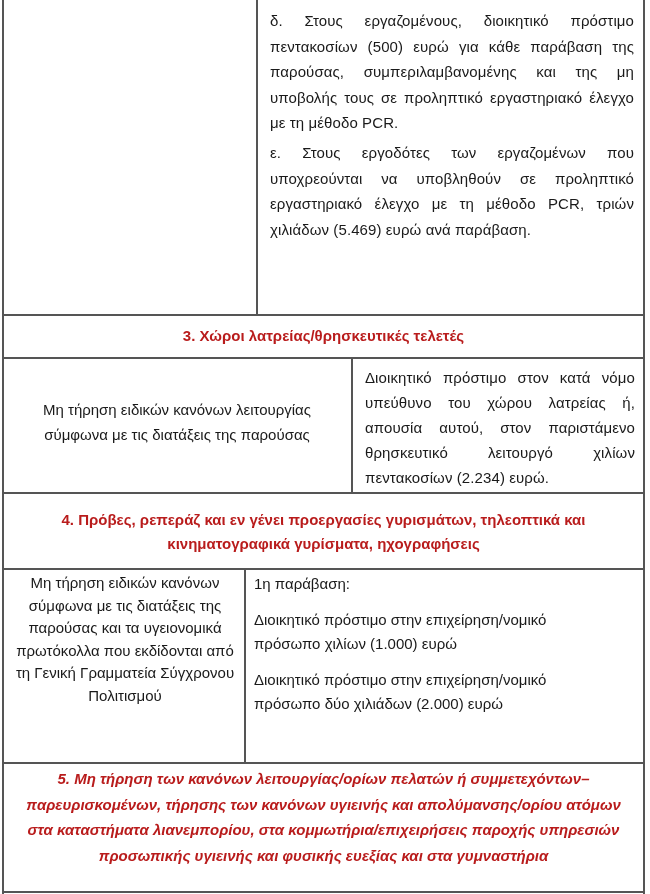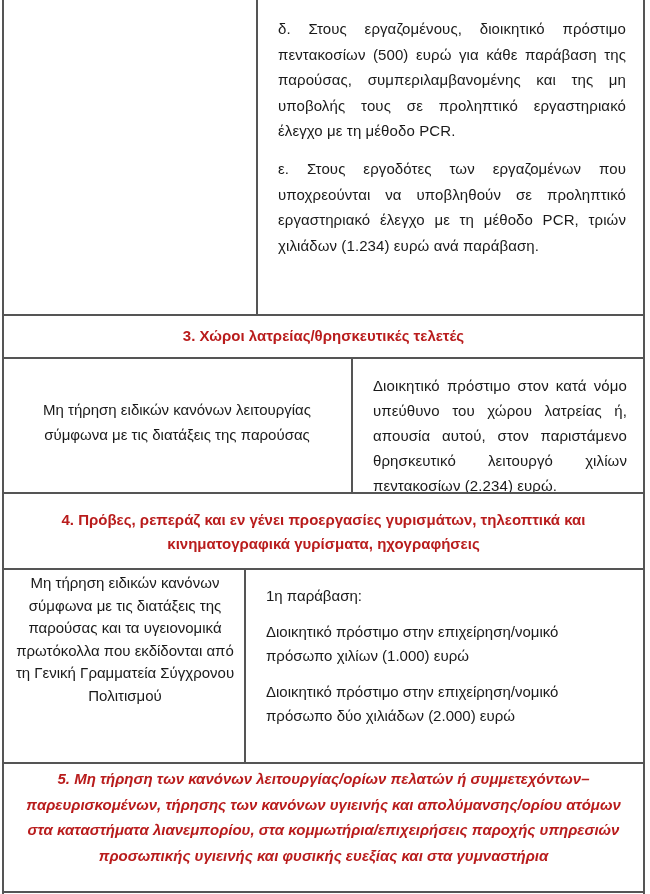--- a/index.html
+++ b/index.html
@@ -46,54 +46,54 @@
     }
     .cell {
       position: absolute;
       box-sizing: border-box;
     }
     .just {
       text-align: justify;
       text-align-last: left;
     }
     .just p {
-      margin: 12px;
+      margin: 4px;
       line-height: 25.6px;
       font-size: 15px;
       letter-spacing: 0.1px;
     }
     .heading {
       text-align: center;
       font-weight: bold;
       font-size: 15px;
       line-height: 24px;
       color: #b91c1c;
     }
     .center-text {
       text-align: center;
       font-size: 15px;
       line-height: 25px;
     }
     .plain p {
-      margin: 12px;
+      margin: 0;
       font-size: 15px;
       line-height: 24px;
     }
   </style>
 </head>
 <body>
 
 <div class="page">
 
   <div class="row" style="top:0; height:314px;">
     <div class="cell" style="left:0; width:253px; top:0; height:314px;"></div>
     <div class="vline" style="left:252px; top:0; height:314px;"></div>
     <div class="cell just" style="left:262px; width:372px; top:4px;">
       <p>δ. Στους εργαζομένους, διοικητικό πρόστιμο πεντακοσίων (500) ευρώ για κάθε παράβαση της παρούσας, συμπεριλαμβανομένης και της μη υποβολής τους σε προληπτικό εργαστηριακό έλεγχο με τη μέθοδο PCR.</p>
-      <p>ε. Στους εργοδότες των εργαζομένων που υποχρεούνται να υποβληθούν σε προληπτικό εργαστηριακό έλεγχο με τη μέθοδο PCR, τριών χιλιάδων (1.234) ευρώ ανά παράβαση.</p>
+      <p>ε. Στους εργοδότες των εργαζομένων που υποχρεούνται να υποβληθούν σε προληπτικό εργαστηριακό έλεγχο με τη μέθοδο PCR, τριών χιλιάδων (5.469) ευρώ ανά παράβαση.</p>
     </div>
   </div>
   <div class="hline" style="top:314px;"></div>
 
   <div class="row" style="top:316px; height:41px;">
     <div class="cell heading" style="left:0; right:0; top:8px;">3. Χώροι λατρείας/θρησκευτικές τελετές</div>
   </div>
   <div class="hline" style="top:357px;"></div>
 
   <div class="row" style="top:359px; height:133px;">

